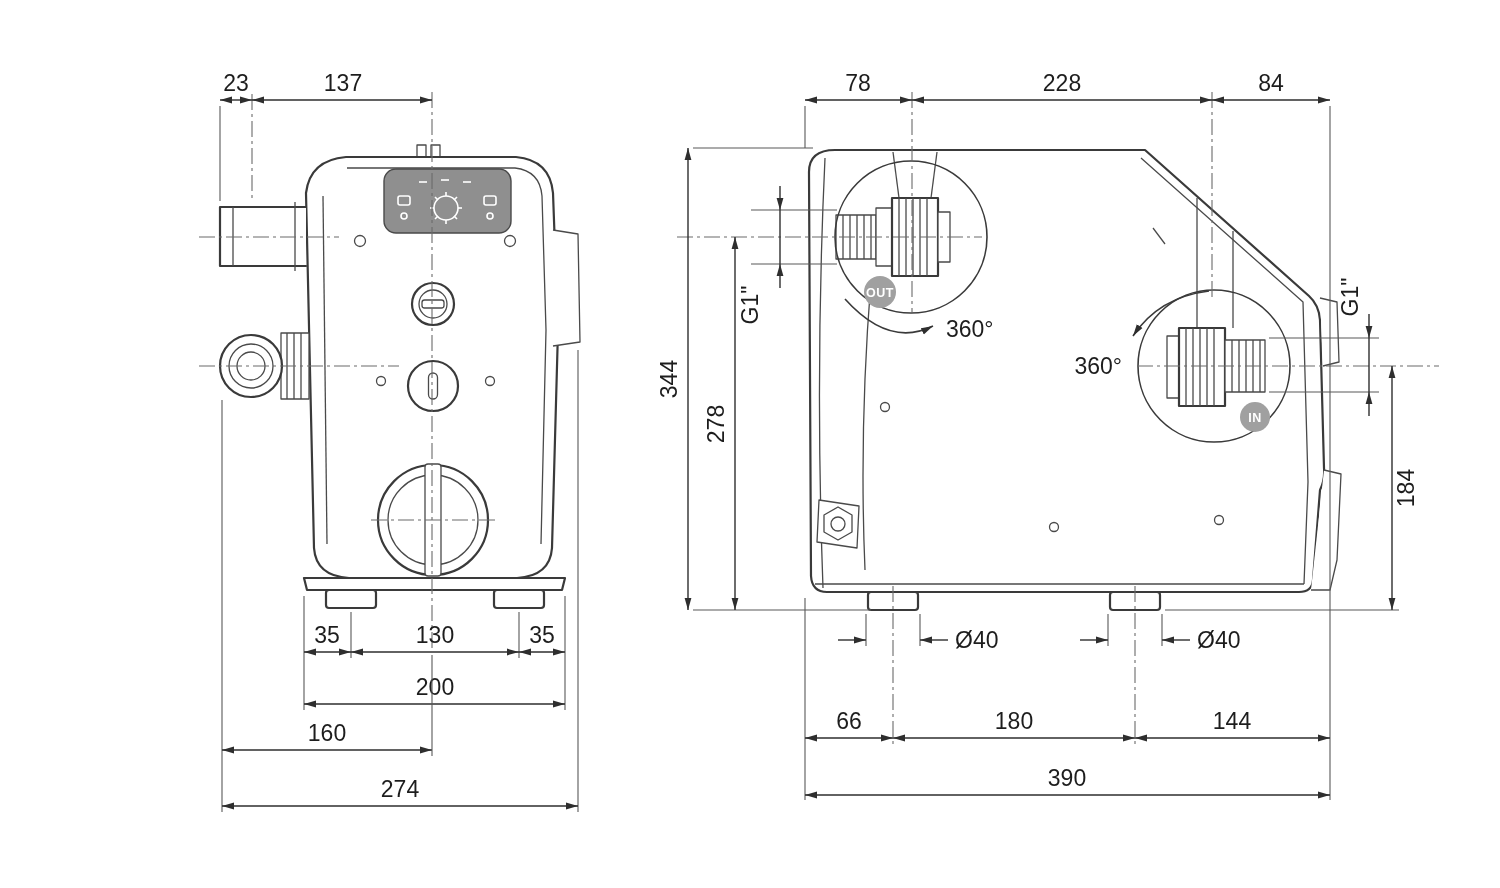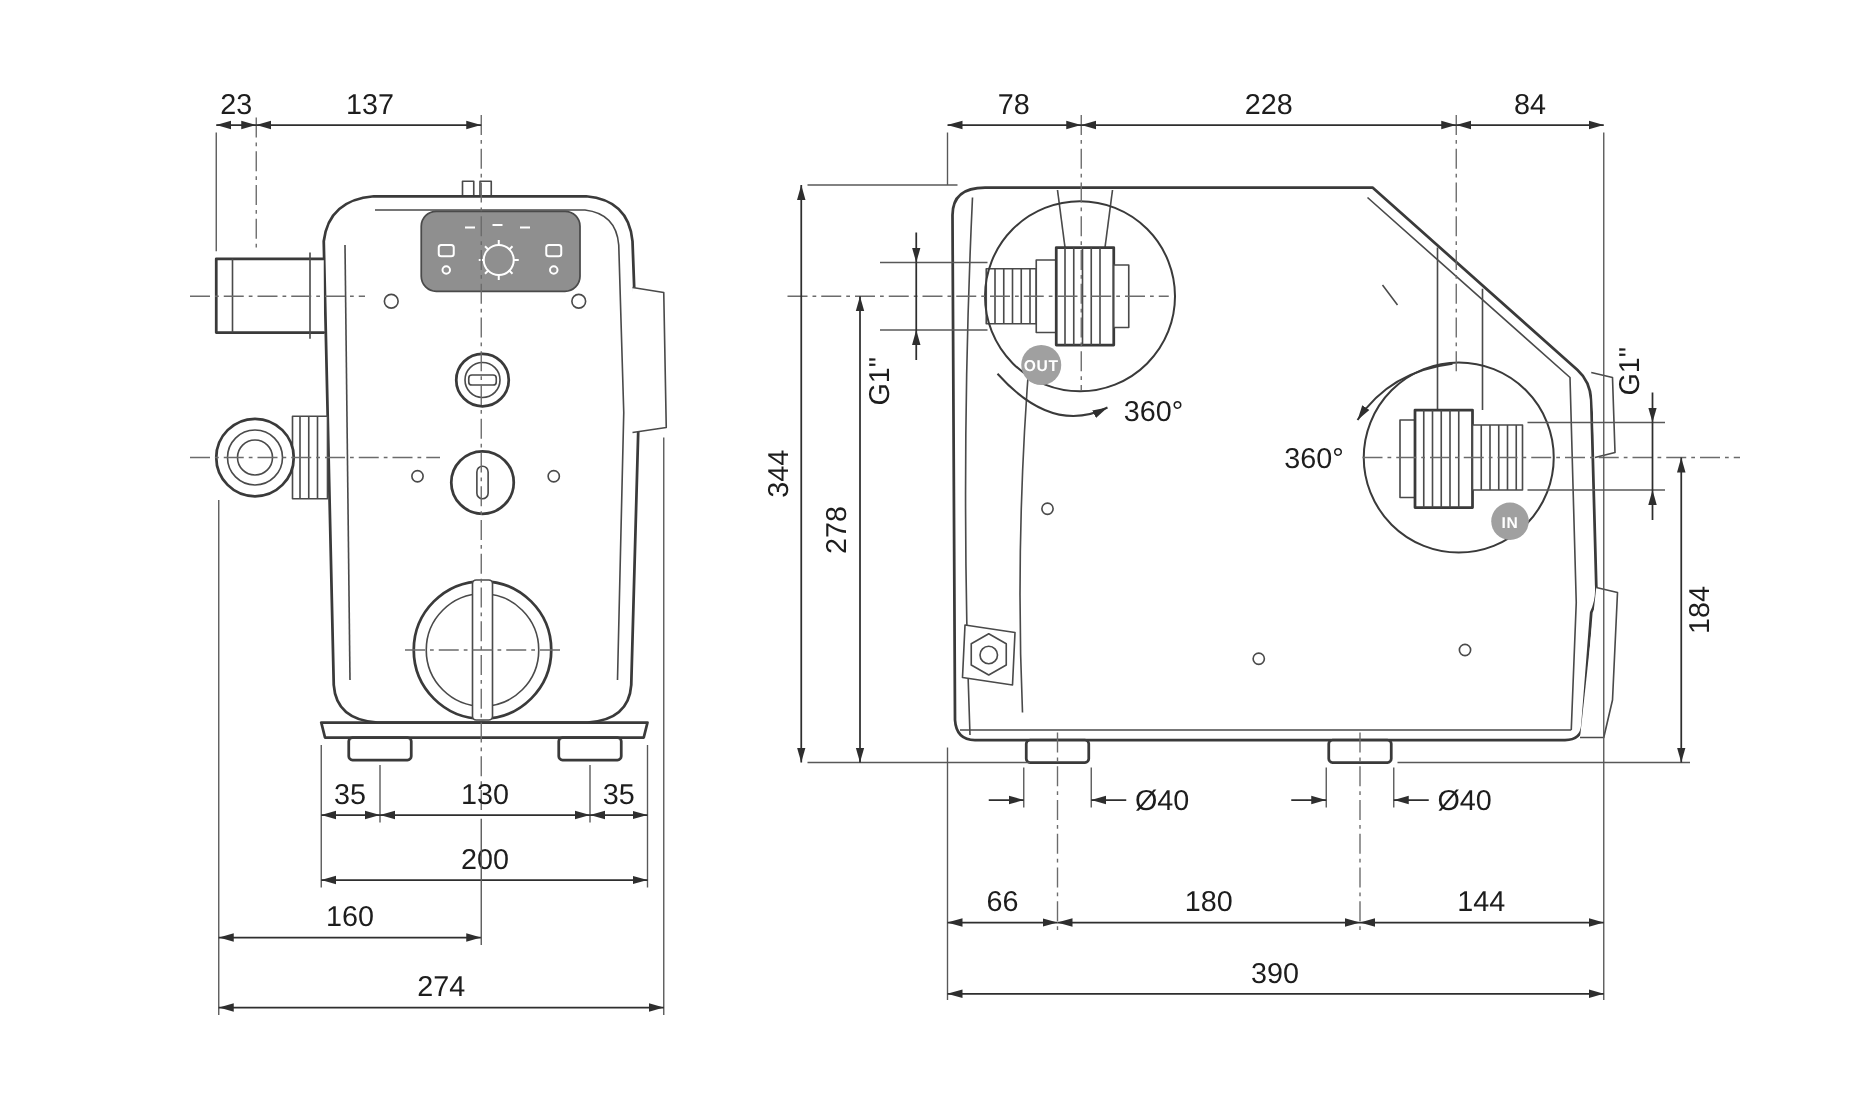--- a/index.html
+++ b/index.html
@@ -1,16 +1,16 @@
 <!DOCTYPE html>
 <html><head>
 <meta charset="utf-8">
 <style>
   html,body{margin:0;padding:0;background:#fff;}
-  .stage{width:1424px;height:888px;position:relative;background:#fff;overflow:hidden;}
+  .stage{width:1424px;height:888px;position:relative;background:#fff;overflow:hidden;padding-left:47px;}
   svg{display:block;}
   .s2{stroke:#3a3a3a;stroke-width:2.2;fill:none;stroke-linejoin:round;stroke-linecap:round;}
   .s1{stroke:#4a4a4a;stroke-width:1.3;fill:none;stroke-linejoin:round;}
   .fw{fill:#ffffff;}
   .cl{stroke:#6b6b6b;stroke-width:1.1;fill:none;stroke-dasharray:16 4 3 4;}
   .dim{stroke:#2e2e2e;stroke-width:1.4;fill:none;}
   .ext{stroke:#585858;stroke-width:1.1;fill:none;}
   .dtx{font-family:"Liberation Sans",sans-serif;font-size:23px;fill:#1d1d1d;}
   .btx{font-family:"Liberation Sans",sans-serif;font-size:12.5px;font-weight:bold;fill:#ffffff;letter-spacing:.5px;}
   .wl{stroke:#ffffff;stroke-width:1.6;fill:none;}

